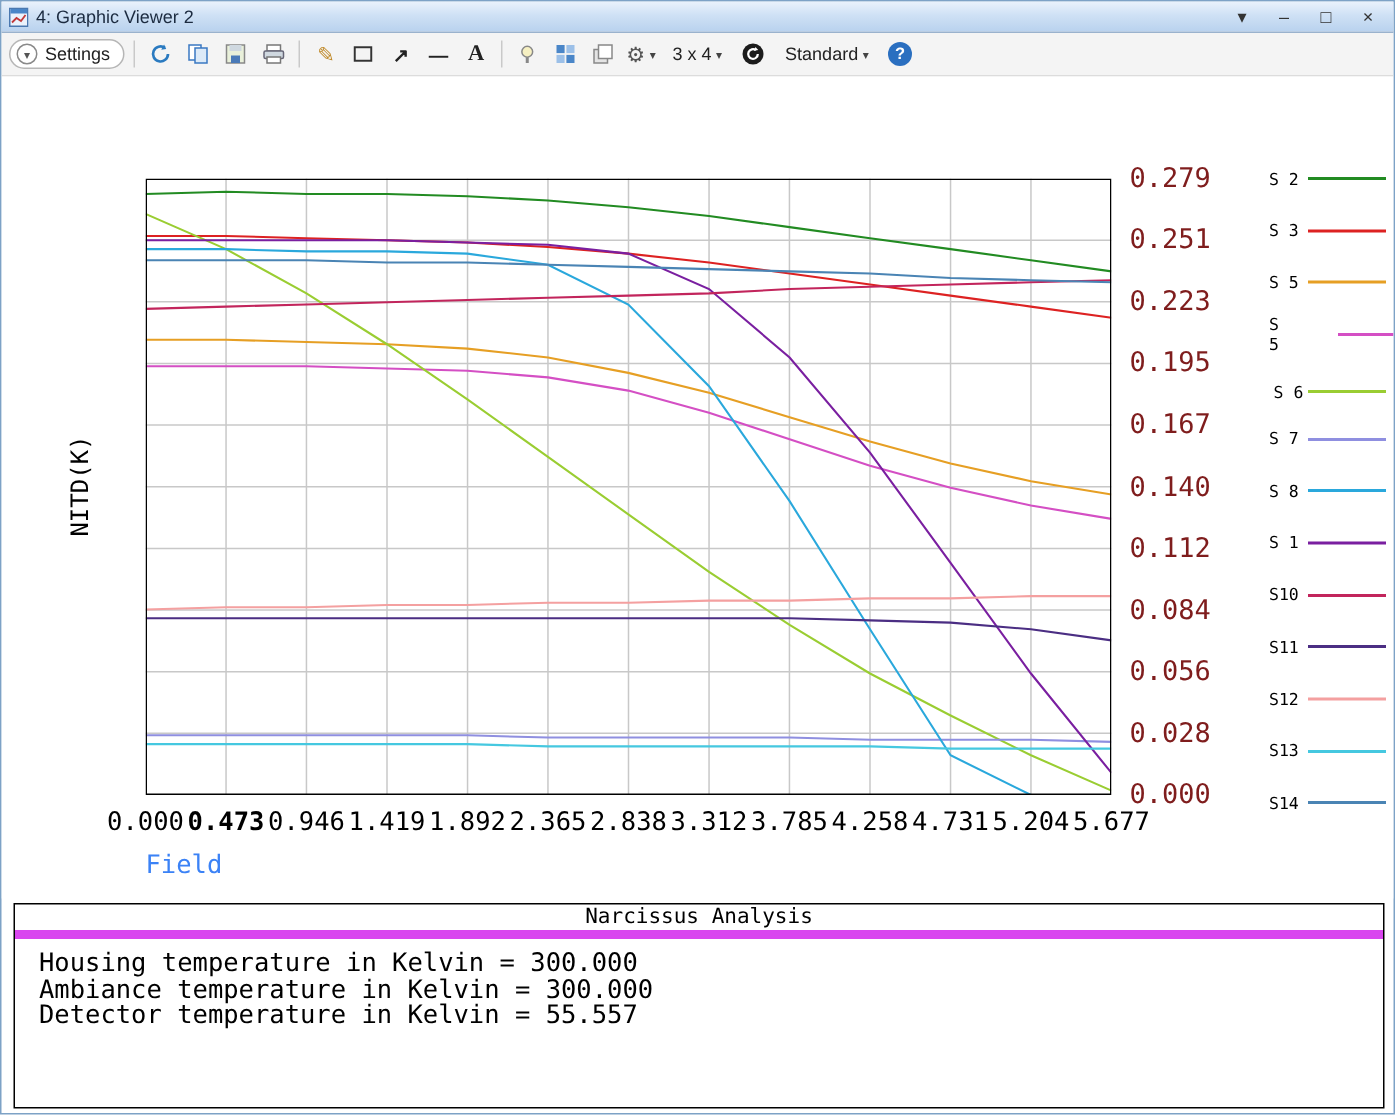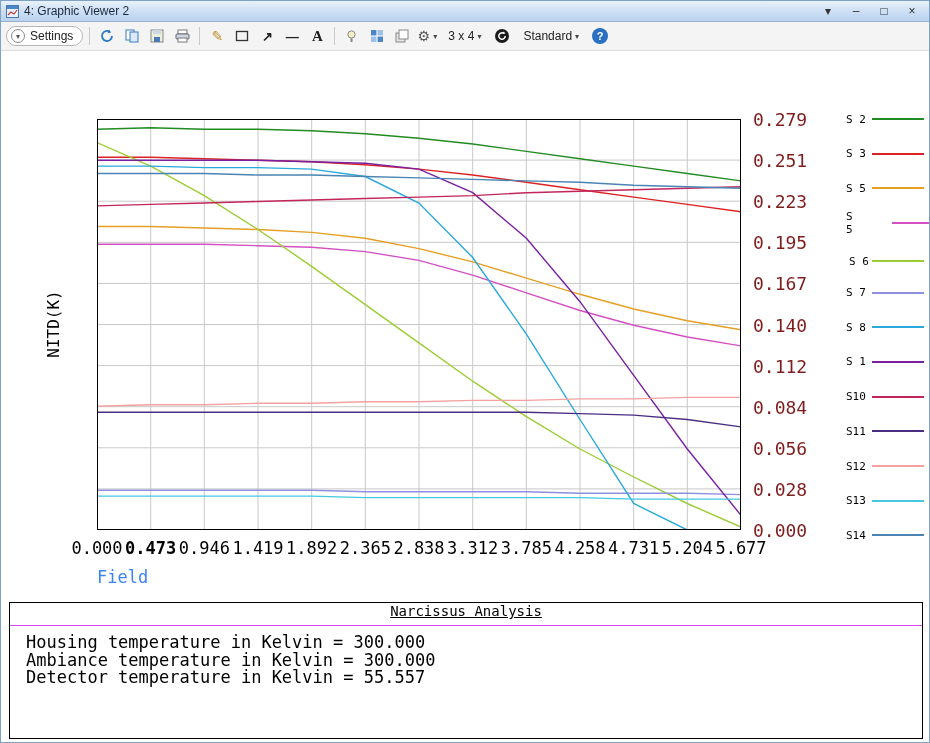--- a/index.html
+++ b/index.html
@@ -35,21 +35,21 @@
   .x-axis-title { position:absolute; left:96px; top:516px; width:644px; text-align:left; font:17px "DejaVu Sans Mono",monospace; color:#3b82f6; }
   .y-labels { position:absolute; left:752px; top:68px; width:70px; height:411px; }
   .ytick { position:absolute; left:0; transform:translateY(-50%); font:18px "DejaVu Sans Mono",monospace; color:#7f1d1d; }
   .legend { position:absolute; left:845px; top:61px; width:83px; height:440px; }
   .legend-item { position:absolute; left:0; width:83px; height:14px; display:flex; align-items:center; }
   .legend-label { font:11px "DejaVu Sans Mono",monospace; color:#000; width:26px; }
   .legend-line { display:inline-block; height:2px; width:52px; }
 
   
   .analysis-panel { margin:3px 8px 0 8px; width:914px; height:137px; border:1px solid #000; background:#fff; }
-  .analysis-title { height:23px; line-height:23px; border-bottom:1px solid #d946ef; text-align:center; font:14px "DejaVu Sans Mono",monospace; color:#000;text-decoration:underline; }
+  .analysis-title { height:23px; line-height:23px; border-bottom:6px solid #d946ef; text-align:center; font:14px "DejaVu Sans Mono",monospace; color:#000; }
   .analysis-body { padding:8px 16px 0 16px; font:17px "DejaVu Sans Mono",monospace; line-height:17.5px; color:#000; }
 </style>
 </head>
 <body>
 
 <div class="window">
 
   <div class="titlebar">
     <svg class="title-icon" viewBox="0 0 13 13">
       <rect x="0.5" y="0.5" width="12" height="12" fill="#eaf2fc" stroke="#4a78b0"></rect>

